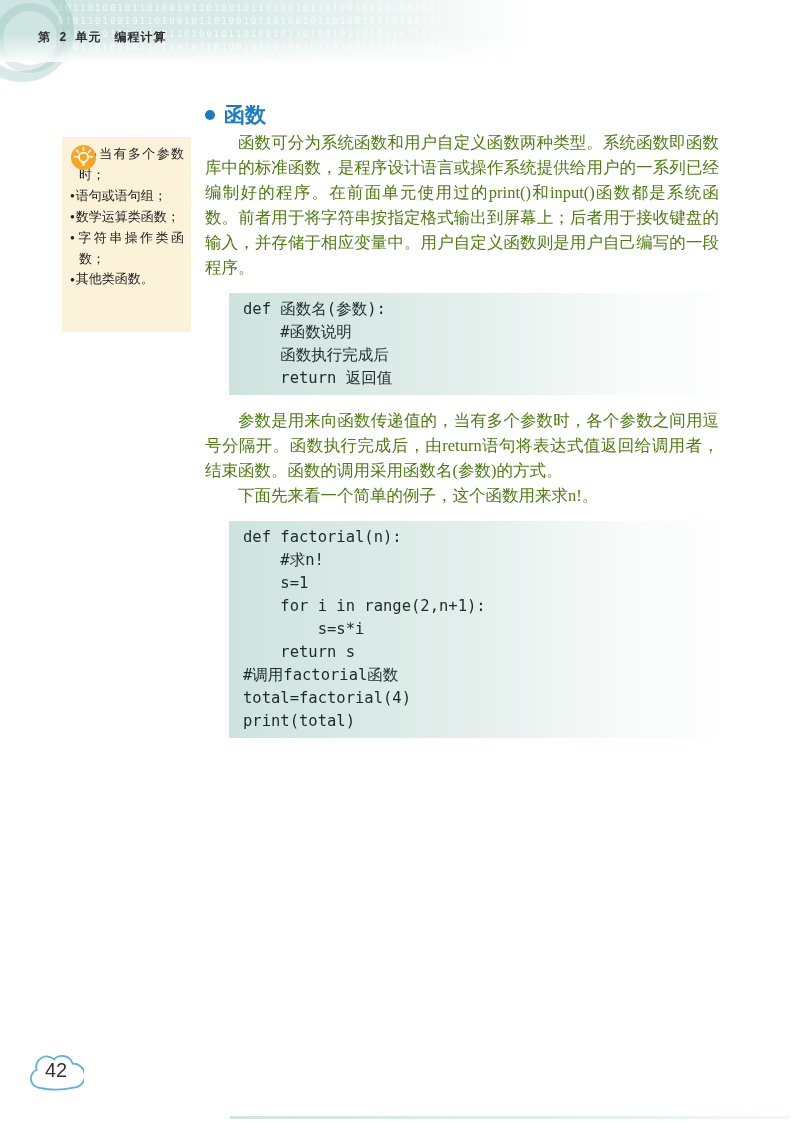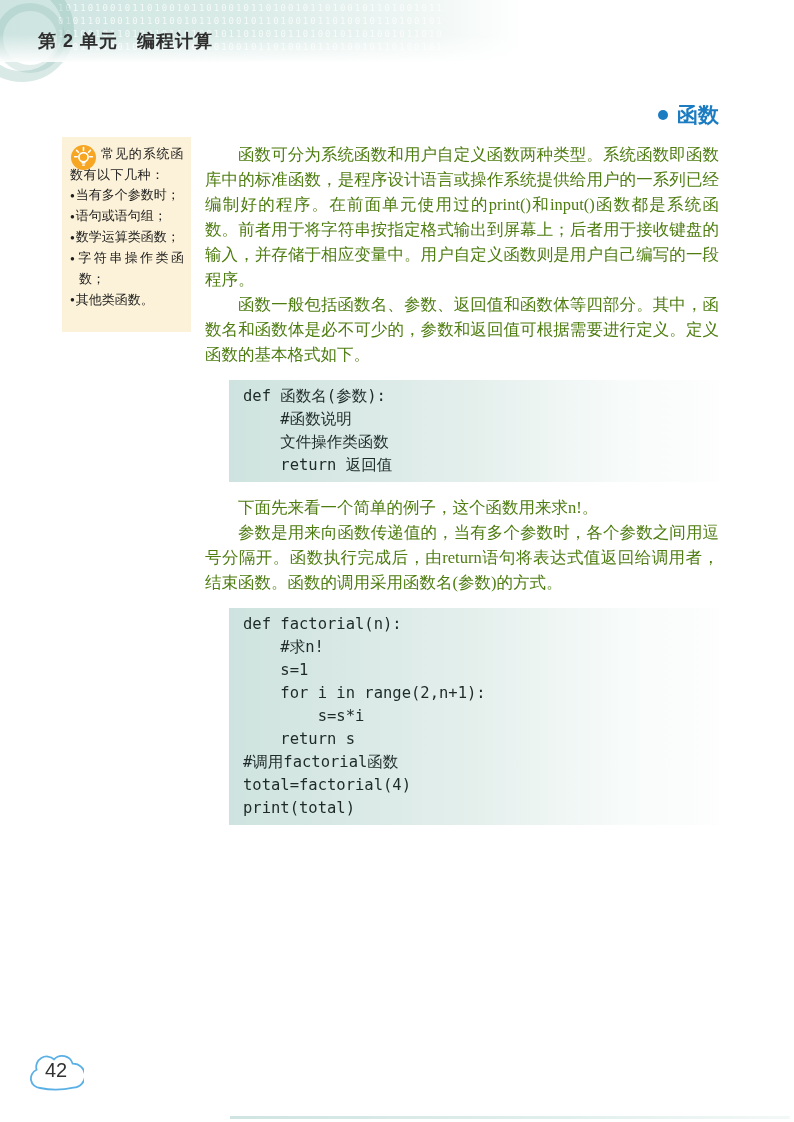--- a/index.html
+++ b/index.html
@@ -14,39 +14,39 @@
           background:linear-gradient(to bottom, rgba(255,255,255,0) 55%, rgba(255,255,255,.95) 100%); }
   .band-texture { position:absolute; left:58px; top:2px; width:420px; height:58px;
           font-family:"DejaVu Sans Mono",monospace; font-size:9px; line-height:13px;
           letter-spacing:2px; color:rgba(255,255,255,0.75); white-space:pre-wrap;
           overflow:hidden; user-select:none; }
   .band-rings { position:absolute; left:-30px; top:-22px; width:104px; height:104px;
           border-radius:50%; border:11px solid rgba(120,175,165,0.28); }
   .band-rings::before { content:""; position:absolute; left:14px; top:14px; width:54px; height:54px;
           border-radius:50%; border:8px solid rgba(120,175,165,0.22); }
   .band-title { position:absolute; left:38px; top:29px; z-index:2;
-          font-family:Liberation Sans, sans-serif;
-          font-size:18px; font-weight:600; color:#2e2e2e; letter-spacing:1px; }
+          font-family:Liberation Mono, monospace;
+          font-size:12px; font-weight:600; color:#2e2e2e; letter-spacing:1px; }
 
   
   .note { position:absolute; left:62px; top:137px; width:129px; min-height:195px;
           background:#fcf2d9; padding:7px 7px 8px 8px;
           font-size:13px; line-height:20.5px; color:#1d1d1d; text-align:justify; }
   .bulb { float:left; width:27px; height:18px; margin:1px 4px 0 0; position:relative; }
   .bulb svg { position:absolute; left:0; top:-1px; }
   .note-intro { letter-spacing:0.5px; }
   .note-list { list-style:none; clear:none; }
   .note-list li { padding-left:9px; text-indent:-9px; }
   .note-list li::before { content:"●"; font-size:8px; margin-right:1px; vertical-align:1.5px; }
 
   
   .content { position:absolute; left:205px; top:100px; width:514px; }
-  .sec-title { display:flex; align-items:center; height:30px; margin-bottom:12px;
+  .sec-title { display:flex; align-items:center; height:30px; margin-bottom:0;
           font-family:"Liberation Sans","DejaVu Sans",sans-serif;
-          font-size:21px; font-weight:700; color:#1b7cc1;justify-content:flex-end; }
+          font-size:21px; font-weight:700; color:#1b7cc1; }
   .dot { width:10px; height:10px; border-radius:50%; background:#1b7cc1; margin-right:9px; flex:0 0 auto; }
   .body-p { font-size:16.5px; line-height:25px; text-align:justify; text-indent:2em; color:#4d7c0f; }
   .code { font-family:"DejaVu Sans Mono",monospace; font-size:15.5px; line-height:23px;
           color:#1d2a28; background:linear-gradient(to right,#cee3df 0%, #e4efec 50%, #f7fbfa 80%, #fdfefd 100%);
           margin:13px 0 13px 24px; padding:5px 12px 5px 14px; white-space:pre; }
 
   
   .cloud { position:absolute; left:28px; top:1050px; width:56px; height:42px; }
   .cloud svg { position:absolute; left:0; top:0; }
   .cloud-num { position:absolute; left:0; top:9px; width:56px; text-align:center;
@@ -79,46 +79,44 @@
           <line x1="6.6" y1="6.4" x2="8.4" y2="8.2"></line>
           <line x1="20.4" y1="6.4" x2="18.6" y2="8.2"></line>
           <line x1="4.6" y1="12.8" x2="7.2" y2="12.8"></line>
           <line x1="22.4" y1="12.8" x2="19.8" y2="12.8"></line>
         </g>
         <circle cx="13.5" cy="13.2" r="4.6" fill="none" stroke="#ffffff" stroke-width="1.7"></circle>
         <path d="M11.6 17.4 h3.8 v2.2 h-3.8 z" fill="#ffffff"></path>
         <path d="M12.2 20.4 h2.6 v1.4 h-2.6 z" fill="#ffffff"></path>
       </svg>
     </span>
-    <span class="note-intro">常见的系统函数有以下几种：</span>
     <ul class="note-list">
       <li>当有多个参数时；</li>
       <li>语句或语句组；</li>
       <li>数学运算类函数；</li>
       <li>字符串操作类函数；</li>
       <li>其他类函数。</li>
     </ul>
   </aside>
 
   <main class="content">
     <h2 class="sec-title">
       <span class="dot"></span>
       <span>函数</span>
     </h2>
 
     <p class="body-p">函数可分为系统函数和用户自定义函数两种类型。系统函数即函数库中的标准函数，是程序设计语言或操作系统提供给用户的一系列已经编制好的程序。在前面单元使用过的print()和input()函数都是系统函数。前者用于将字符串按指定格式输出到屏幕上；后者用于接收键盘的输入，并存储于相应变量中。用户自定义函数则是用户自己编写的一段程序。</p>
-    <p class="body-p">函数一般包括函数名、参数、返回值和函数体等四部分。其中，函数名和函数体是必不可少的，参数和返回值可根据需要进行定义。定义函数的基本格式如下。</p>
 
     <pre class="code">def 函数名(参数):
     #函数说明
-    文件操作类函数
+    函数执行完成后
     return 返回值</pre>
 
+    <p class="body-p">参数是用来向函数传递值的，当有多个参数时，各个参数之间用逗号分隔开。函数执行完成后，由return语句将表达式值返回给调用者，结束函数。函数的调用采用函数名(参数)的方式。</p>
     <p class="body-p">下面先来看一个简单的例子，这个函数用来求n!。</p>
-    <p class="body-p">参数是用来向函数传递值的，当有多个参数时，各个参数之间用逗号分隔开。函数执行完成后，由return语句将表达式值返回给调用者，结束函数。函数的调用采用函数名(参数)的方式。</p>
 
     <pre class="code">def factorial(n):
     #求n!
     s=1
     for i in range(2,n+1):
         s=s*i
     return s
 #调用factorial函数
 total=factorial(4)
 print(total)</pre>

